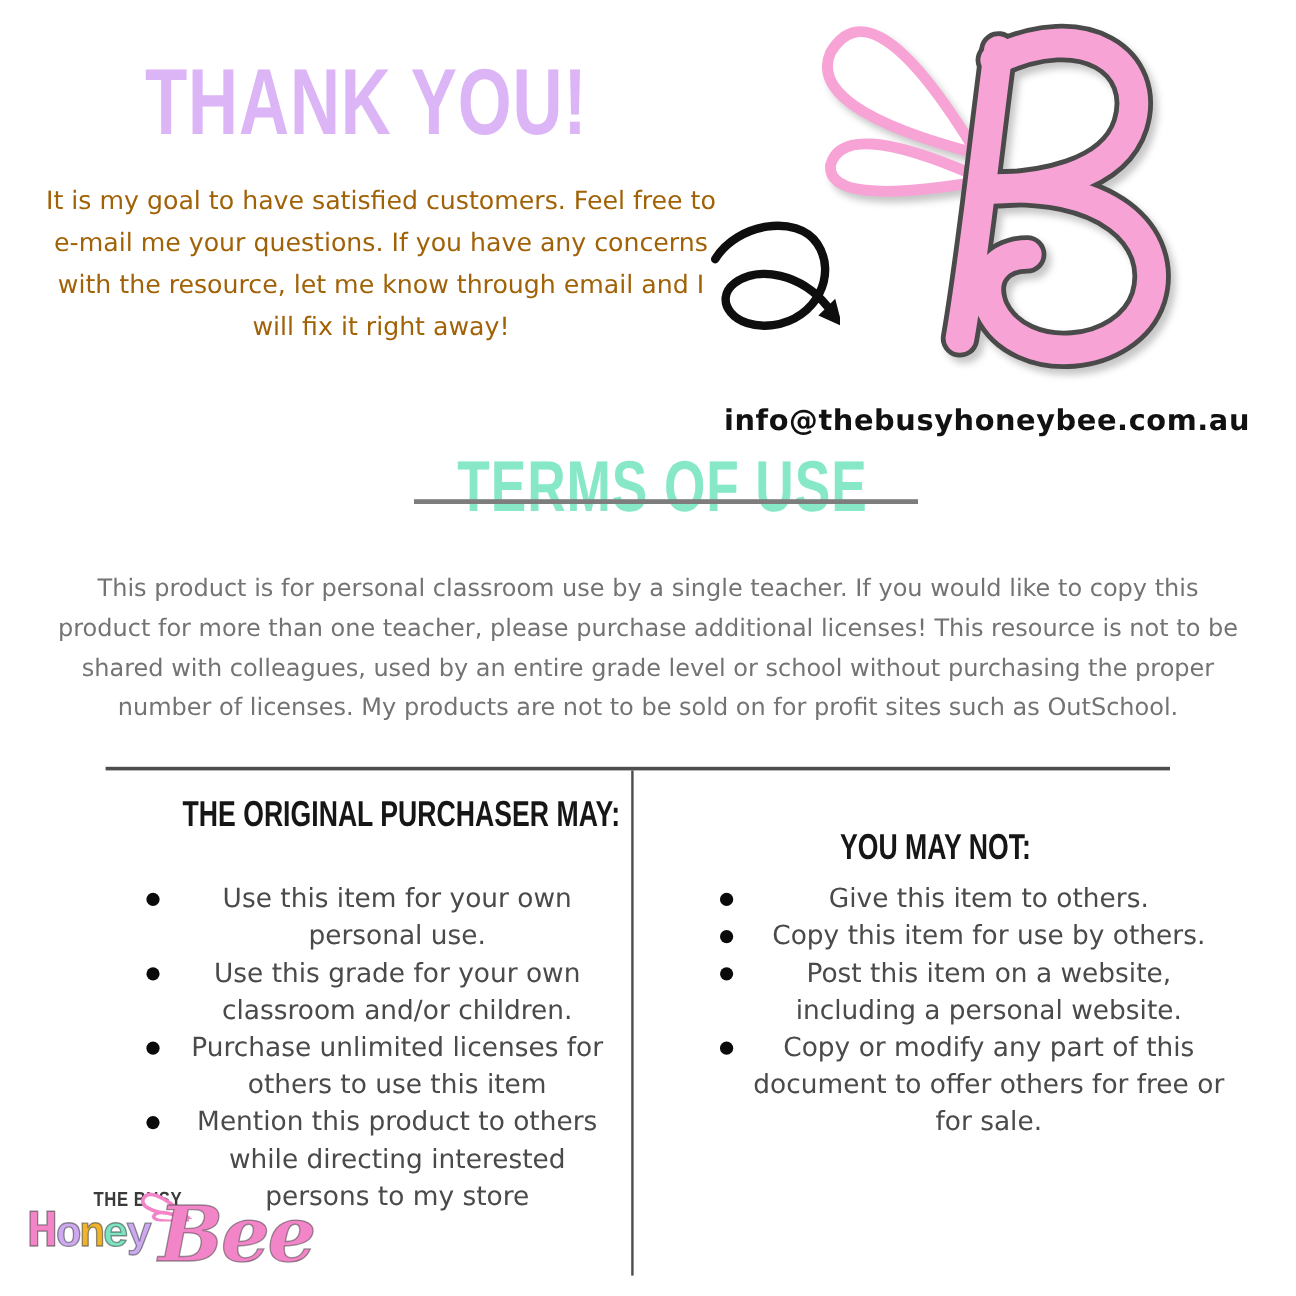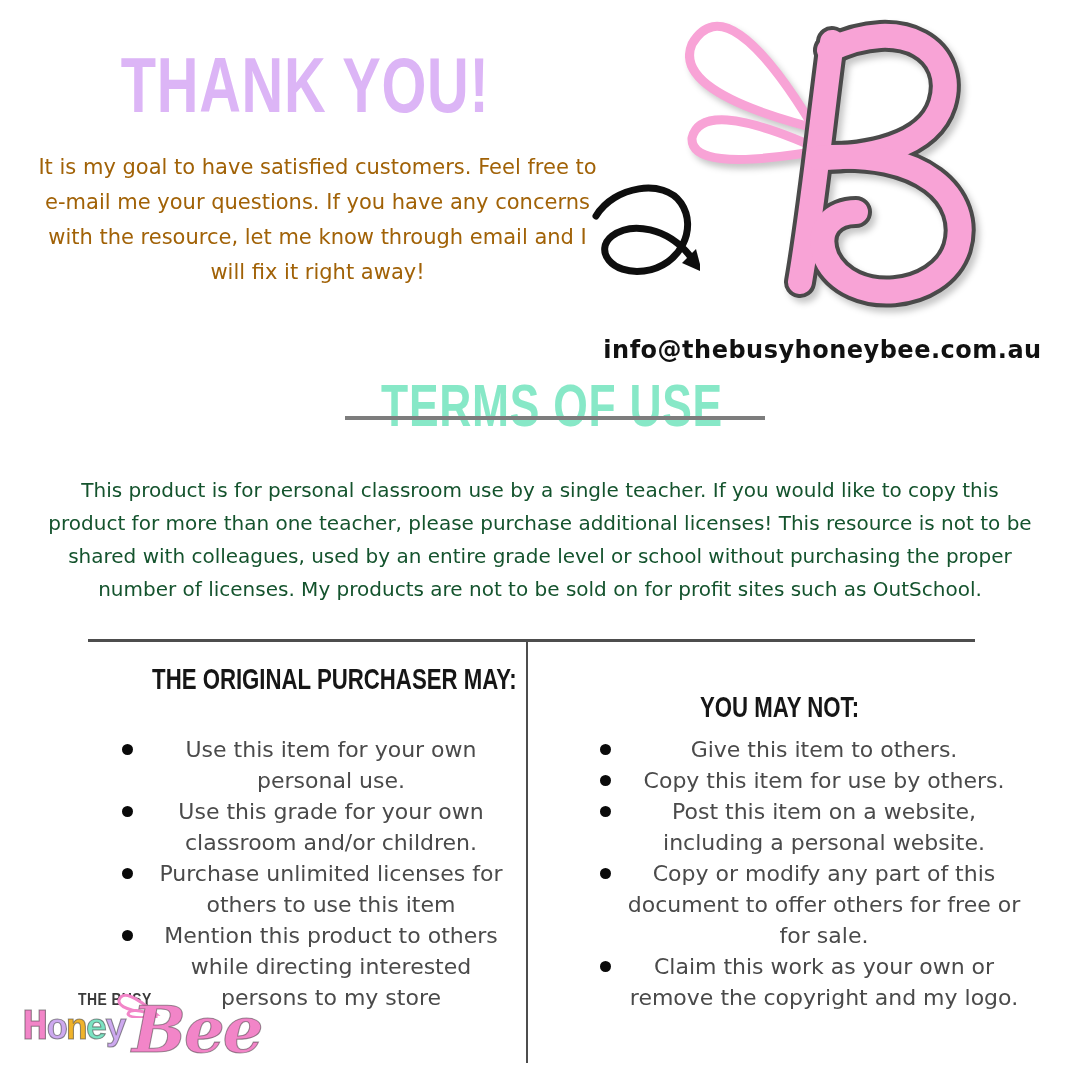--- a/index.html
+++ b/index.html
@@ -9,21 +9,21 @@
   }
   .abs{position:absolute;}
   .center{text-align:center;margin-top:24px;}
   .condensed{display:inline-block;transform:scaleX(0.74);transform-origin:center;white-space:nowrap;}
   
   .big-title{font-family:"Liberation Sans",sans-serif;font-weight:800;font-size:78px;line-height:1;letter-spacing:1px;}
   .mid-title{font-family:"Liberation Sans",sans-serif;font-weight:800;font-size:60px;line-height:1;letter-spacing:1px;}
   .col-header{font-family:"Liberation Sans",sans-serif;font-weight:800;font-size:30px;color:#161616;line-height:1;}
   
   .intro-copy{font-size:21px;line-height:35px;color:#a16207;}
-  .terms-copy{font-size:20px;line-height:33px;color:#14532d;}
+  .terms-copy{font-size:20px;line-height:33px;color:#737373;}
   .email{font-family:"DejaVu Sans",sans-serif;font-weight:700;font-size:24px;color:#111;letter-spacing:.5px;}
   
   .hline{background:#4d4d4d;height:2.5px;}
   .vline{background:#4d4d4d;width:2px;}
   .title-underline{background:#7d7d7d;height:3.5px;}
   
   ul.bullets{list-style:none;margin:16px;padding:0;}
   ul.bullets li{position:relative;text-align:center;font-size:22px;line-height:31px;color:#4a4a4a;padding:0 10px 0 36px;}
   ul.bullets .dot{position:absolute;left:14px;top:10px;width:11px;height:11px;border-radius:50%;background:#0a0a0a;}
   
@@ -103,22 +103,20 @@
   </div>
   <ul class="bullets abs" style="left:570px;top:718px;width:450px;">
     <li><span class="dot"></span>
       <span>Give this item to others.</span></li>
     <li><span class="dot"></span>
       <span>Copy this item for use by others.</span></li>
     <li><span class="dot"></span>
       <span>Post this item on a website, including a personal website.</span></li>
     <li><span class="dot"></span>
       <span>Copy or modify any part of this document to offer others for free or for sale.</span></li>
-    <li><span class="dot"></span>
-      <span>Claim this work as your own or remove the copyright and my logo.</span></li>
   </ul>
 
   <div id="footer-logo" class="abs" style="left:20px;top:990px;">
     <span class="footer-top">THE BUSY</span>
     <svg class="abs" style="left: 96px; top: 2px; color: rgb(242, 133, 200);" width="46" height="26" viewBox="0 0 46 26">
       <path d="M 40 22 Q 8 -6 3 8 Q 1 18 40 22 Z" fill="#fff" stroke="currentColor" stroke-width="3"></path>
       <path d="M 40 24 Q 14 14 12 22 Q 13 27 40 25 Z" fill="#fff" stroke="currentColor" stroke-width="3"></path>
     </svg>
     <span class="honey">
       <span class="cap" style="color: rgb(242, 133, 200);">H</span><span style="color: rgb(205, 169, 239);">o</span><span style="color: rgb(240, 179, 43);">n</span><span style="color: rgb(124, 227, 195);">e</span><span style="color: rgb(205, 169, 239);">y</span>

